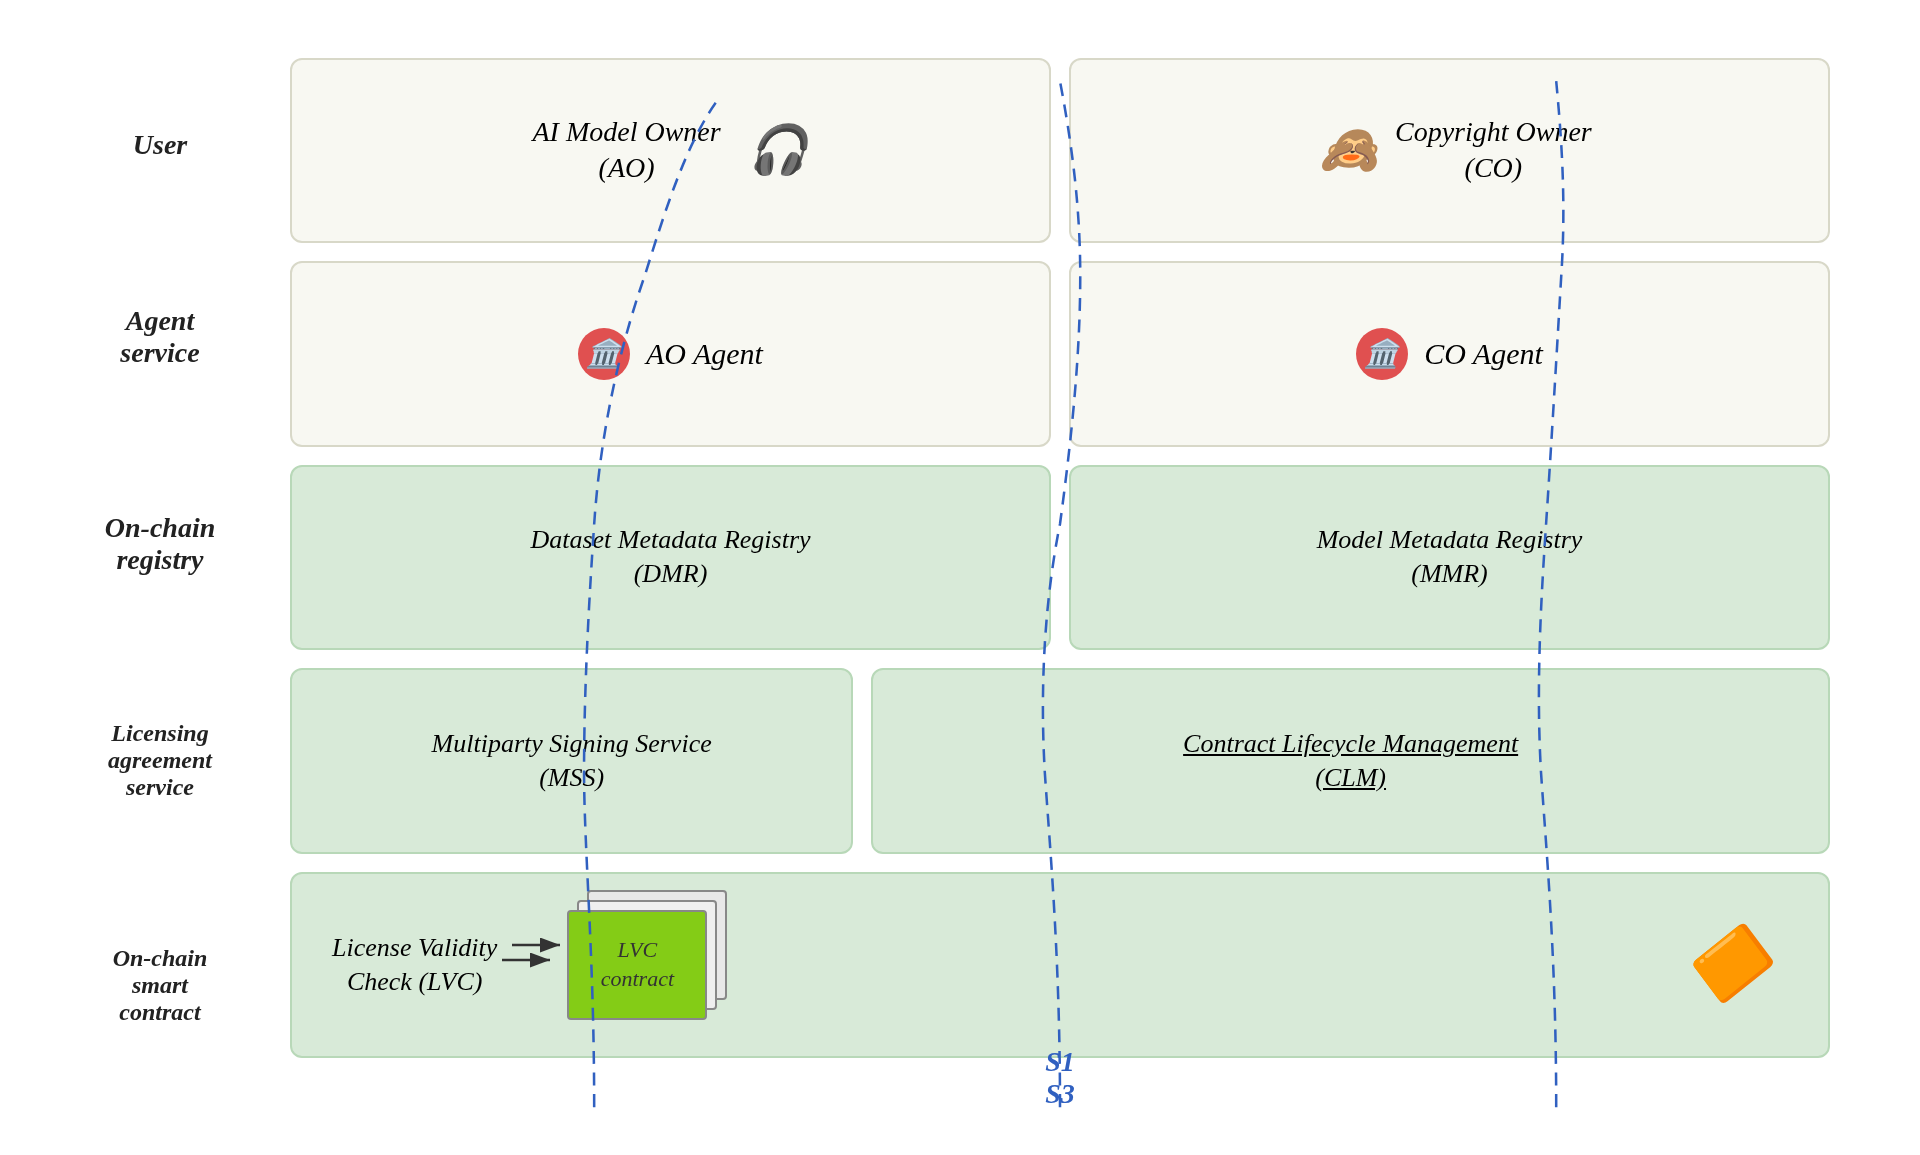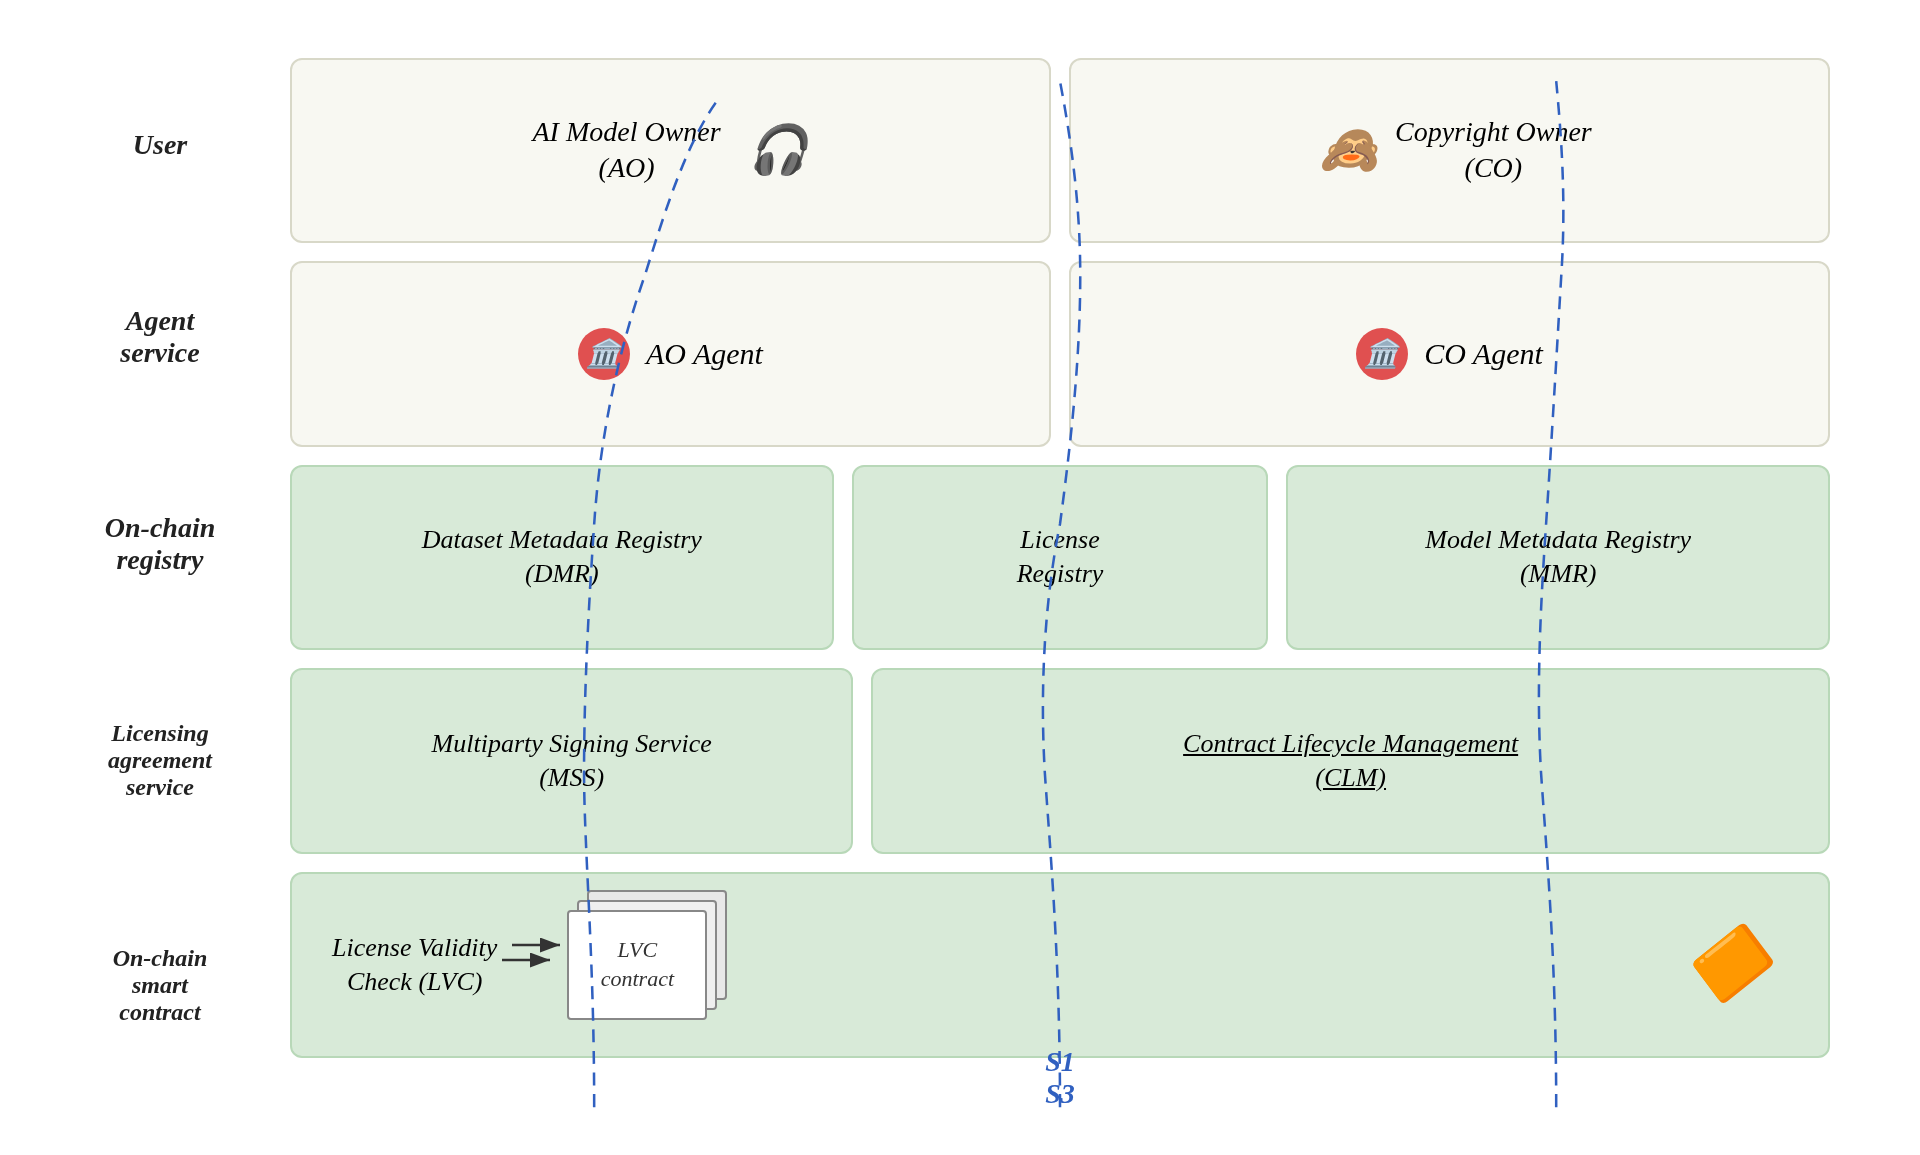--- a/index.html
+++ b/index.html
@@ -123,21 +123,21 @@
     }
     
     .lvc-stack {
       position: relative;
       width: 180px;
       height: 150px;
       flex-shrink: 0;
     }
     .lvc-card {
       position: absolute;
-      background: #ffffff;
+      background: #84cc16;
       border: 2px solid #888;
       border-radius: 4px;
       display: flex;
       align-items: center;
       justify-content: center;
       font-style: italic;
       font-size: 22px;
       text-align: center;
       line-height: 1.3;
       color: #333;
@@ -206,23 +206,20 @@
         <div class="cell-row-content">
           <div class="agent-icon">🏛️</div>
           <span style="font-size:30px;"><em>CO Agent</em></span>
         </div>
       </div>
     </div>
 
     <div class="grid-row">
       <div class="cell cell-green" style="flex:2;">
         <em style="font-size:26px;">Dataset Metadata Registry<br>(DMR)</em>
-      </div>
-      <div class="cell cell-green" style="flex:1.5;">
-        <em style="font-size:26px;">License<br>Registry</em>
       </div>
       <div class="cell cell-green" style="flex:2;">
         <em style="font-size:26px;">Model Metadata Registry<br>(MMR)</em>
       </div>
     </div>
 
     <div class="grid-row">
       <div class="cell cell-green" style="flex:2;">
         <em style="font-size:26px;">Multiparty Signing Service<br>(MSS)</em>
       </div>

